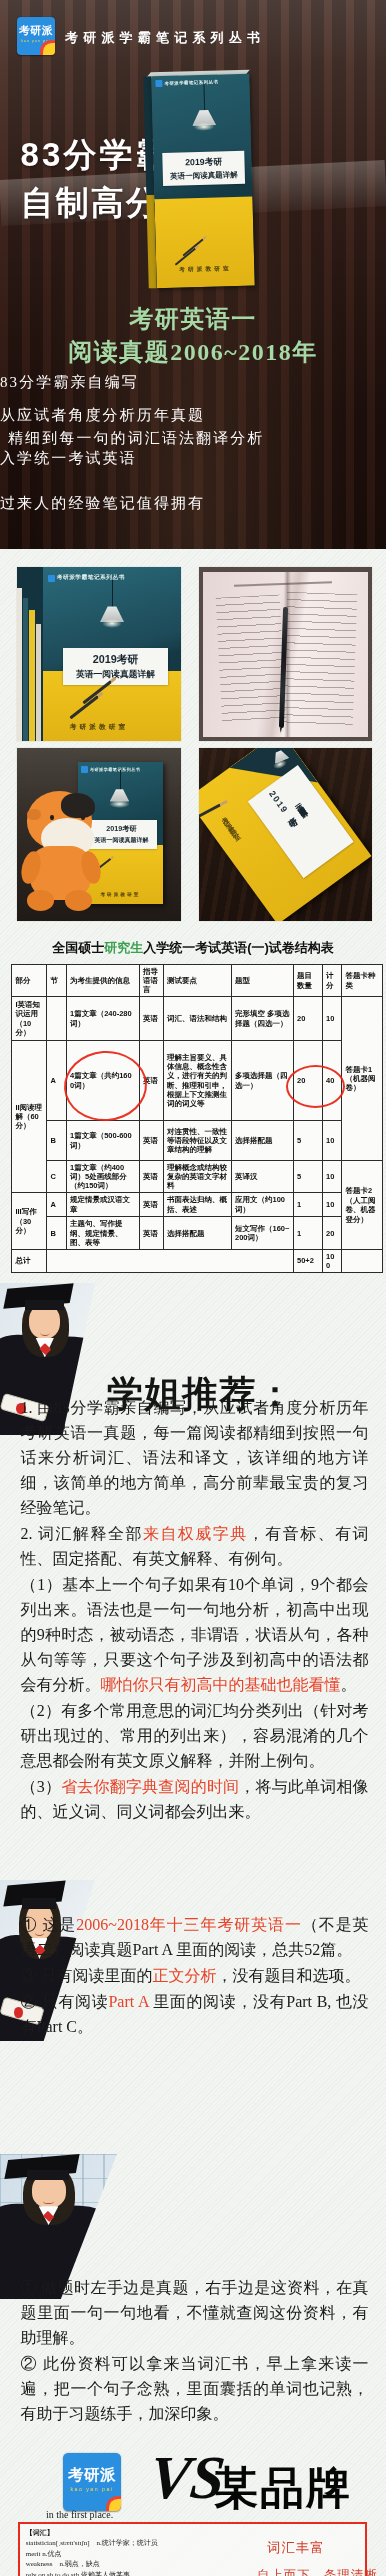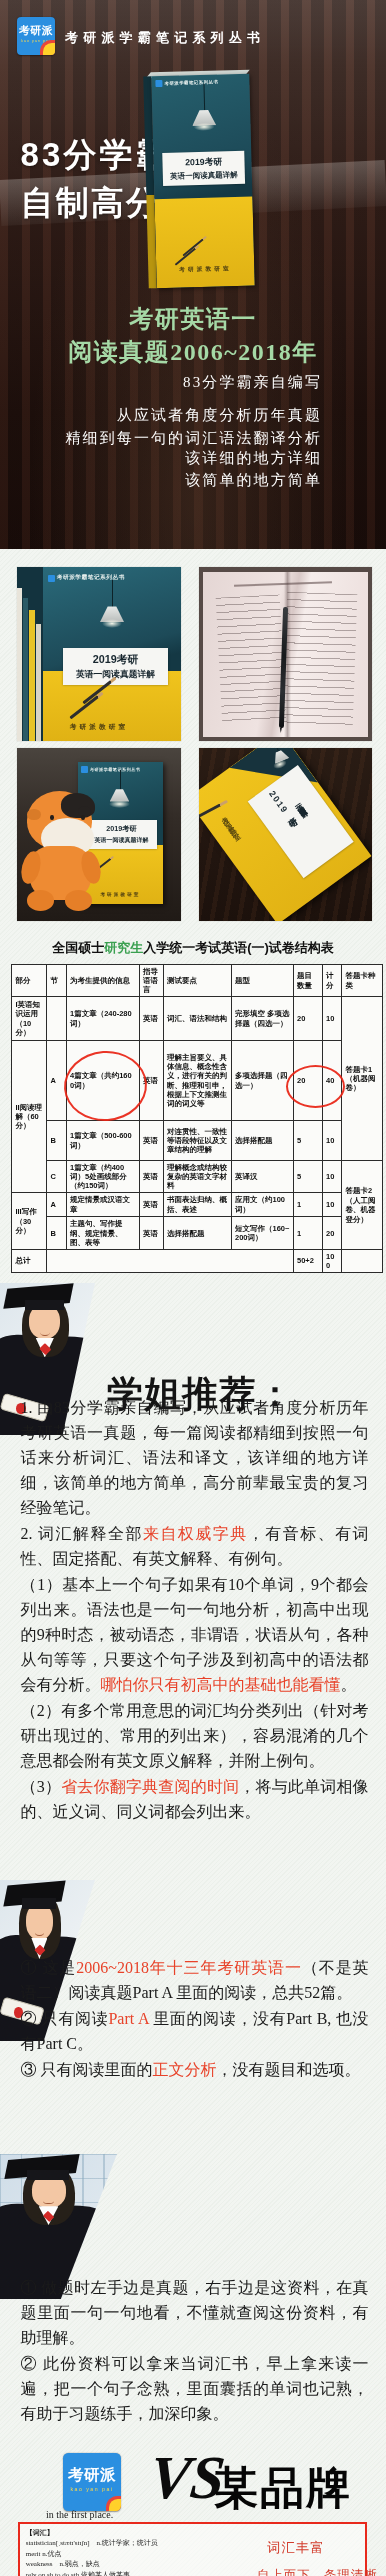--- a/index.html
+++ b/index.html
@@ -25,23 +25,23 @@
   .logo .curl2{position:absolute;right:-5.2px;bottom:-5.2px;width:17.5px;height:17.5px;background:#ffd02a;border-radius:50% 0 0 0;}
   .hero-logo{left:17px;top:17px;}
   .hero-series{position:absolute;left:65px;top:29px;color:#fff;font-size:13px;letter-spacing:5.2px;font-weight:bold;}
   .hero-t1{position:absolute;left:20.6px;top:133px;color:#fff;font-size:33px;font-weight:900;letter-spacing:3.1px;
     text-shadow:0 1px 3.1px rgba(0,0,0,.45);}
   .hero-t2{position:absolute;left:20.6px;top:181px;color:#fff;font-size:33px;font-weight:900;letter-spacing:2.1px;
     text-shadow:0 1px 3.1px rgba(0,0,0,.45);}
   .hero-green{position:absolute;left:0;width:386px;text-align:center;color:#a5d9a6;
     font-family:"Liberation Serif",serif;font-weight:bold;font-size:24px;letter-spacing:1.5px;}
   .hg1{top:303px;} .hg2{top:336px;}
-  .hero-white{position:absolute;left:0;width:322px;text-align:right;color:#fdfdfd;
+  .hero-white{position:absolute;left:0;width:322px;text-align:left;color:#fdfdfd;
     font-family:"Liberation Serif",serif;font-size:15px;letter-spacing:2.1px;}
-  .hw0{top:373px;} .hw1{top:406px;} .hw2{top:429px;} .hw3{top:449px;} .hw4{top:471px;} .hw5{top:494px;}
+  .hw0{top:373px;} .hw1{top:406px;} .hw2{top:429px;padding-left:8px;} .hw3{top:449px;} .hw4{top:471px;} .hw5{top:494px;}
 
   
   .hero-book{position:absolute;left:146px;top:75px;width:107px;height:212px;transform:rotate(-1.5deg);}
   .hb-top{position:absolute;left:5.2px;top:-3.6px;width:99px;height:6.2px;background:#cfd6d2;transform:skewX(-40deg);}
   .hb-spine{position:absolute;left:0;top:0;width:8.2px;height:100%;background:linear-gradient(180deg,#12313a 56%,#b8950f 56%);}
   .hb-front{position:absolute;left:8.2px;top:0;width:98px;height:100%;overflow:hidden;
     background:linear-gradient(165deg,#26606e 0%,#1d4a58 45%,#143844 58%);box-shadow:1px 1.5px 4.1px rgba(0,0,0,.5);}
   .cov-yellow{position:absolute;left:0;bottom:0;width:100%;height:42%;background:linear-gradient(180deg,#f0c41d,#e0b214);}
   .cov-head{position:absolute;left:4.1px;top:4.1px;display:flex;align-items:center;gap:2.1px;}
   .cov-logo{display:inline-block;width:6.7px;height:6.7px;background:#2b8fe0;border-radius:1px;}
@@ -240,22 +240,22 @@
         <div class="pencil hb-p2"></div>
         <div class="cov-pub">考研派教研室</div>
       </div>
     </div>
 
     <div class="hero-green hg1">考研英语一</div>
     <div class="hero-green hg2">阅读真题2006~2018年</div>
     <div class="hero-white hw0">83分学霸亲自编写</div>
     <div class="hero-white hw1">从应试者角度分析历年真题</div>
     <div class="hero-white hw2">精细到每一句的词汇语法翻译分析</div>
-    <div class="hero-white hw3">该详细的地方详细</div>
-    <div class="hero-white hw4">该简单的地方简单</div>
+    <div class="hero-white hw3">入学统一考试英语</div>
+    <div class="hero-white hw5">过来人的经验笔记值得拥有</div>
   </div>
 
   <div class="photo ph1">
     <div class="fan"></div>
       <div class="fan f2"></div>
     <div class="fan f3"></div>
       <div class="fan f4"></div>
     <div class="cv">
       <div class="cov-yellow"></div>
     </div>
@@ -467,24 +467,24 @@
       <div class="hair"></div>
       <div class="face"></div>
     <div class="smile"></div>
       <div class="cap"></div>
       <div class="capband"></div>
     <div class="collar"></div>
       <div class="bow"></div>
       <div class="scroll"></div>
       <div class="ribbon"></div>
   </div>
-  <div class="body-text" style="top:1955px;">
+  <div class="body-text" style="top:1912px;">
     <p><span>① 这是</span><span class="red">2006~2018年十三年考研英语一</span><span>（不是英语二）阅读真题Part A 里面的阅读，总共52篇。</span></p>
+    <p><span>③ 只有阅读里面的</span><span class="red">正文分析</span><span>，没有题目和选项。</span></p>
     <p><span>② 只有阅读</span><span class="red">Part A</span><span> 里面的阅读，没有Part B, 也没有Part C。</span></p>
-    <p><span>③ 只有阅读里面的</span><span class="red">正文分析</span><span>，没有题目和选项。</span></p>
   </div>
 
   <div class="girl girl3 win">
     <div class="bg1"></div>
       <div class="gown"></div>
       <div class="hair"></div>
       <div class="face"></div>
     <div class="smile"></div>
       <div class="cap"></div>
       <div class="capband"></div>

